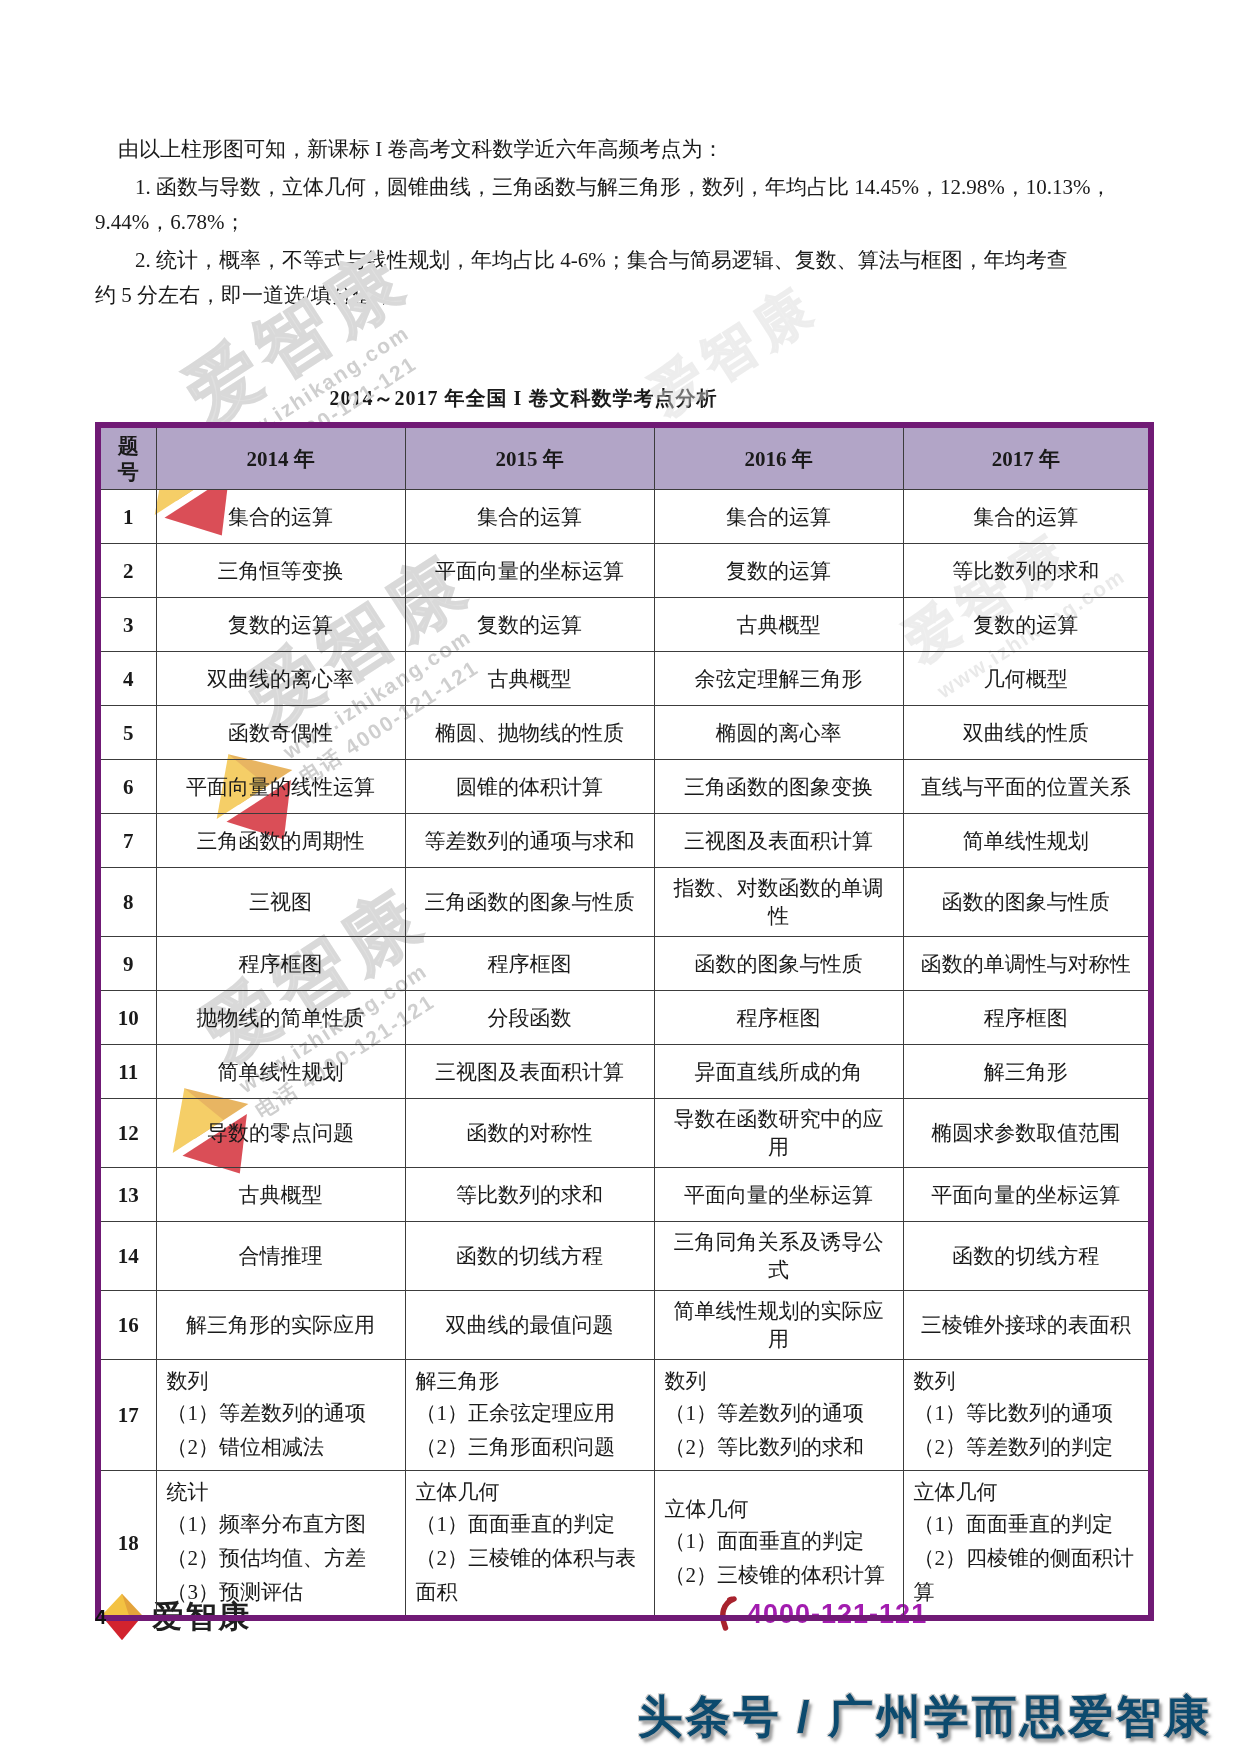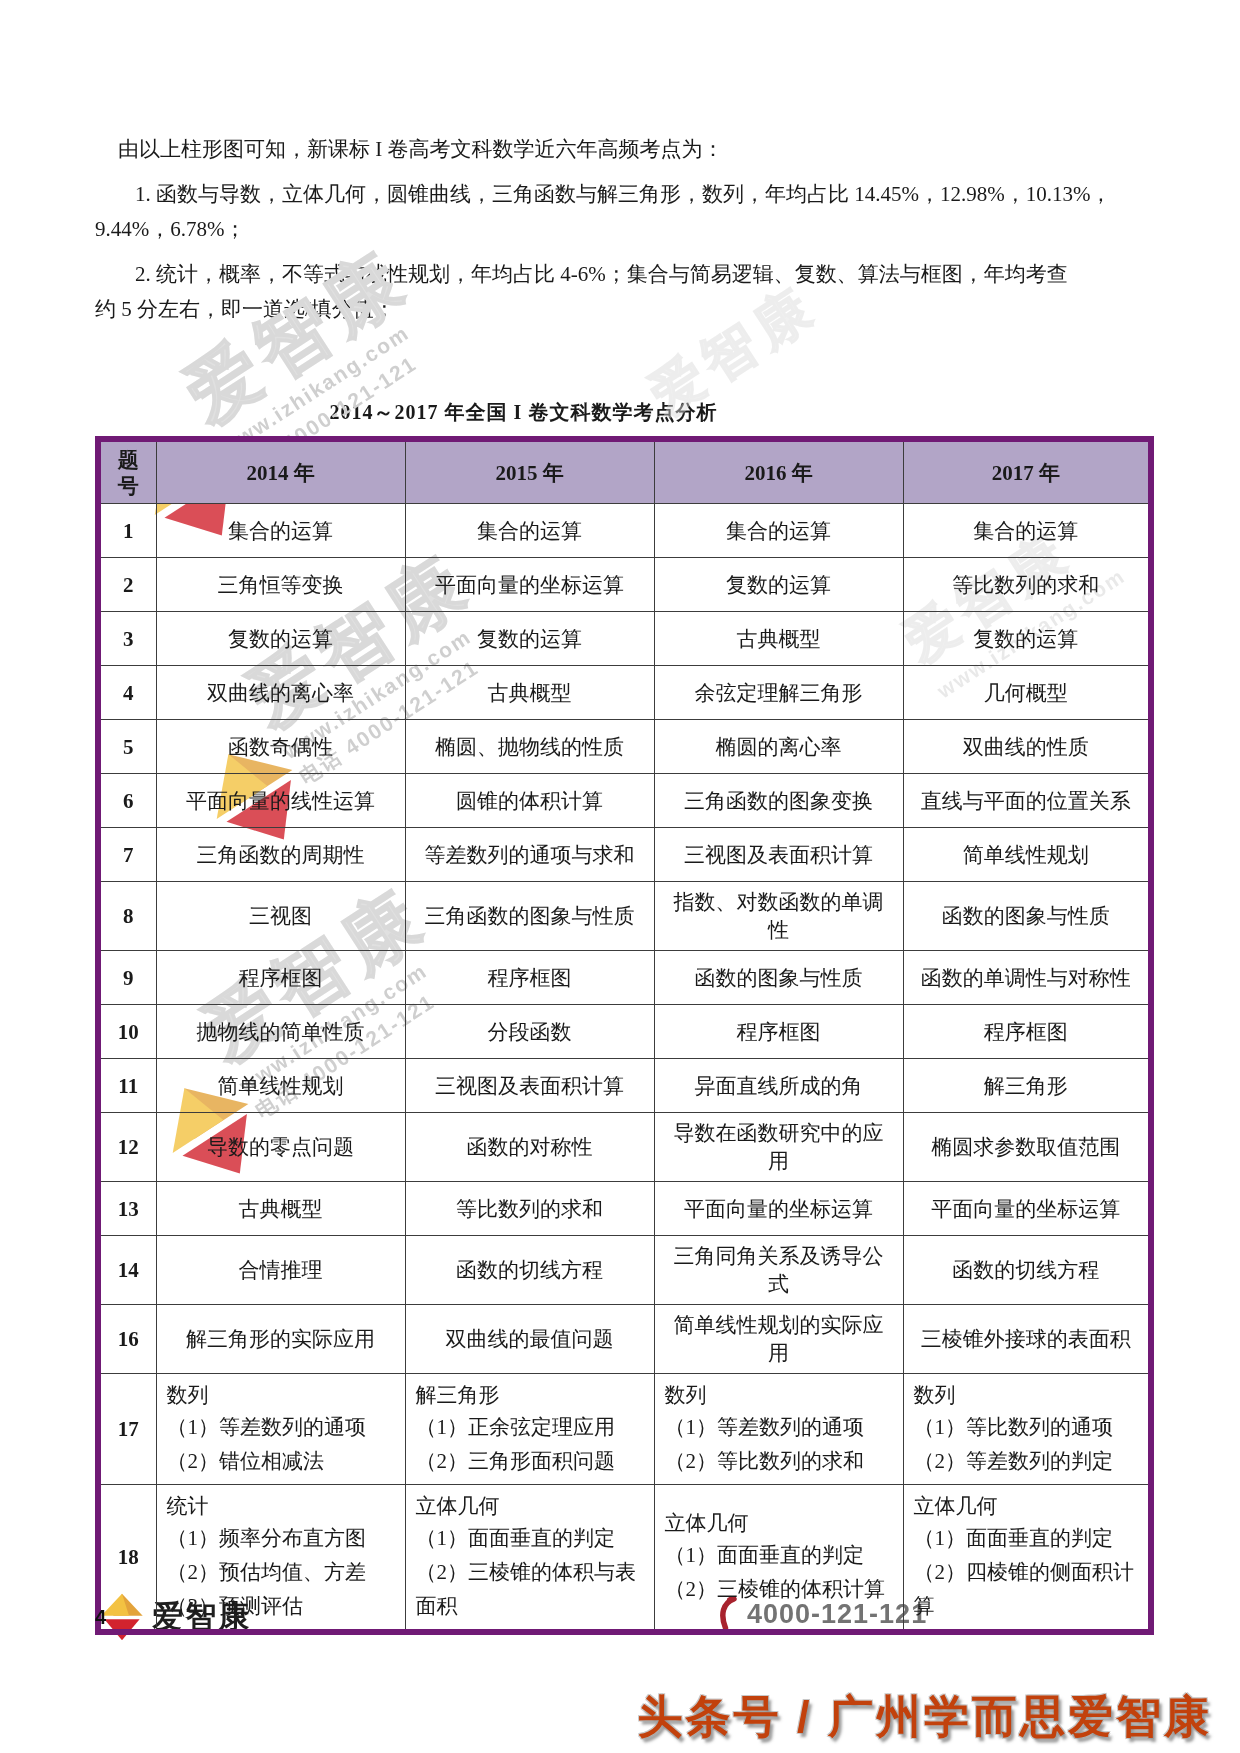--- a/index.html
+++ b/index.html
@@ -5,21 +5,21 @@
   html,body{margin:0;padding:0;}
   body{
     width:1240px;height:1753px;position:relative;overflow:hidden;
     background:#ffffff;
     font-family:"Liberation Serif","DejaVu Serif",serif;
     color:#1a1a1a;
   }
   .content{position:absolute;left:95px;top:132px;width:857px;}
   .para{margin:0;font-size:21px;line-height:35px;white-space:nowrap;}
   .para.ind1{text-indent:1.1em;}
-  .para.ind2{text-indent:1.9em;margin-top:10px;}
+  .para.ind2{text-indent:1.9em;margin-top:3px;}
   .para.cont{text-indent:0;}
   .table-title{
     margin:72px 0 10px 0;text-align:center;font-size:20px;font-weight:bold;
     letter-spacing:1px;
   }
   table.exam{
     border-collapse:collapse;table-layout:fixed;width:1053px;
     border:6px solid #701a75;position:relative;z-index:2;background:transparent;
   }
   table.exam th,table.exam td{border:1px solid #3c3c3c;}
@@ -51,26 +51,26 @@
   .footer{position:absolute;left:95px;top:1592px;width:1053px;height:64px;}
   .brand{position:absolute;left:0;top:0;display:flex;align-items:center;}
   .pageno{font-family:"Liberation Sans",sans-serif;font-size:20px;font-weight:bold;
     color:#111;margin-right:-6px;z-index:3;}
   .brand-diamond{width:44px;height:50px;}
   .brand-text{font-family:"Liberation Sans","DejaVu Sans",sans-serif;font-weight:bold;
     font-size:31px;color:#1f1f1f;letter-spacing:2px;margin-left:8px;}
   .phone-wrap{position:absolute;left:622px;top:4px;display:flex;align-items:center;}
   .phone-icon{width:22px;height:36px;margin-right:8px;}
   .phone-num{font-family:"Liberation Sans","DejaVu Sans",sans-serif;font-weight:bold;
-    font-size:27px;color:#737373;letter-spacing:1px;}
+    font-size:27px;color:#a21caf;letter-spacing:1px;}
   
   .bottom-wm{
     position:absolute;right:28px;bottom:6px;z-index:4;
     font-family:"Liberation Sans","DejaVu Sans",sans-serif;
-    font-size:45px;font-weight:bold;letter-spacing:3px;color:#c2410c;
+    font-size:45px;font-weight:bold;letter-spacing:3px;color:#0c4a6e;
     text-shadow:3px 4px 3px rgba(140,140,140,.85),
                 -1px -1px 0 #c8c8c8,1px -1px 0 #c8c8c8,
                 -1px 1px 0 #d0d0d0,1px 1px 0 #d0d0d0;
     white-space:nowrap;
   }
 </style>
 </head>
 <body>
 
 <div class="wm" style="left:190px;top:292px;">

